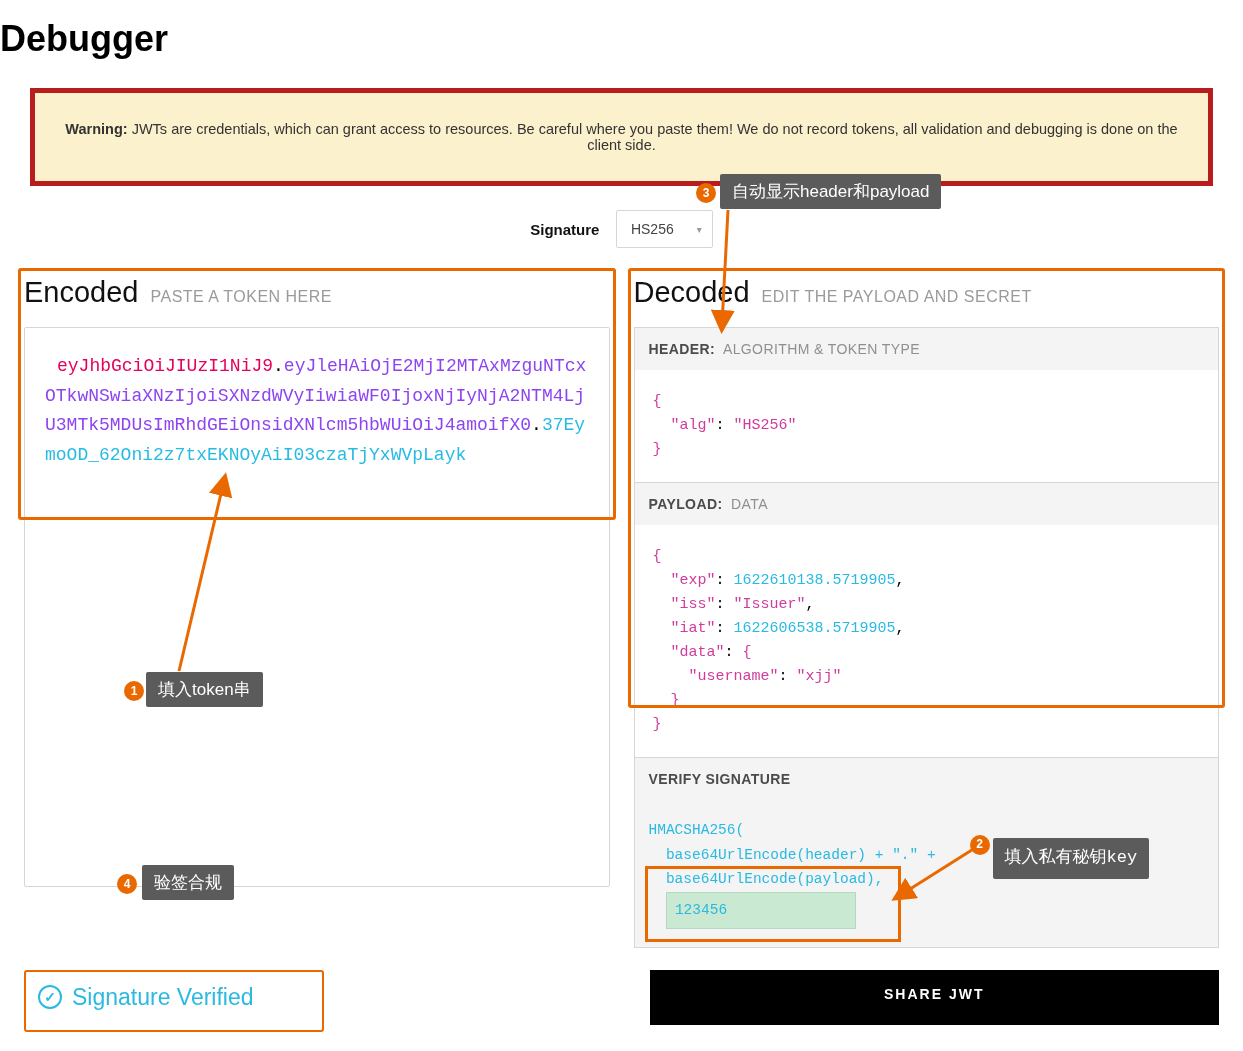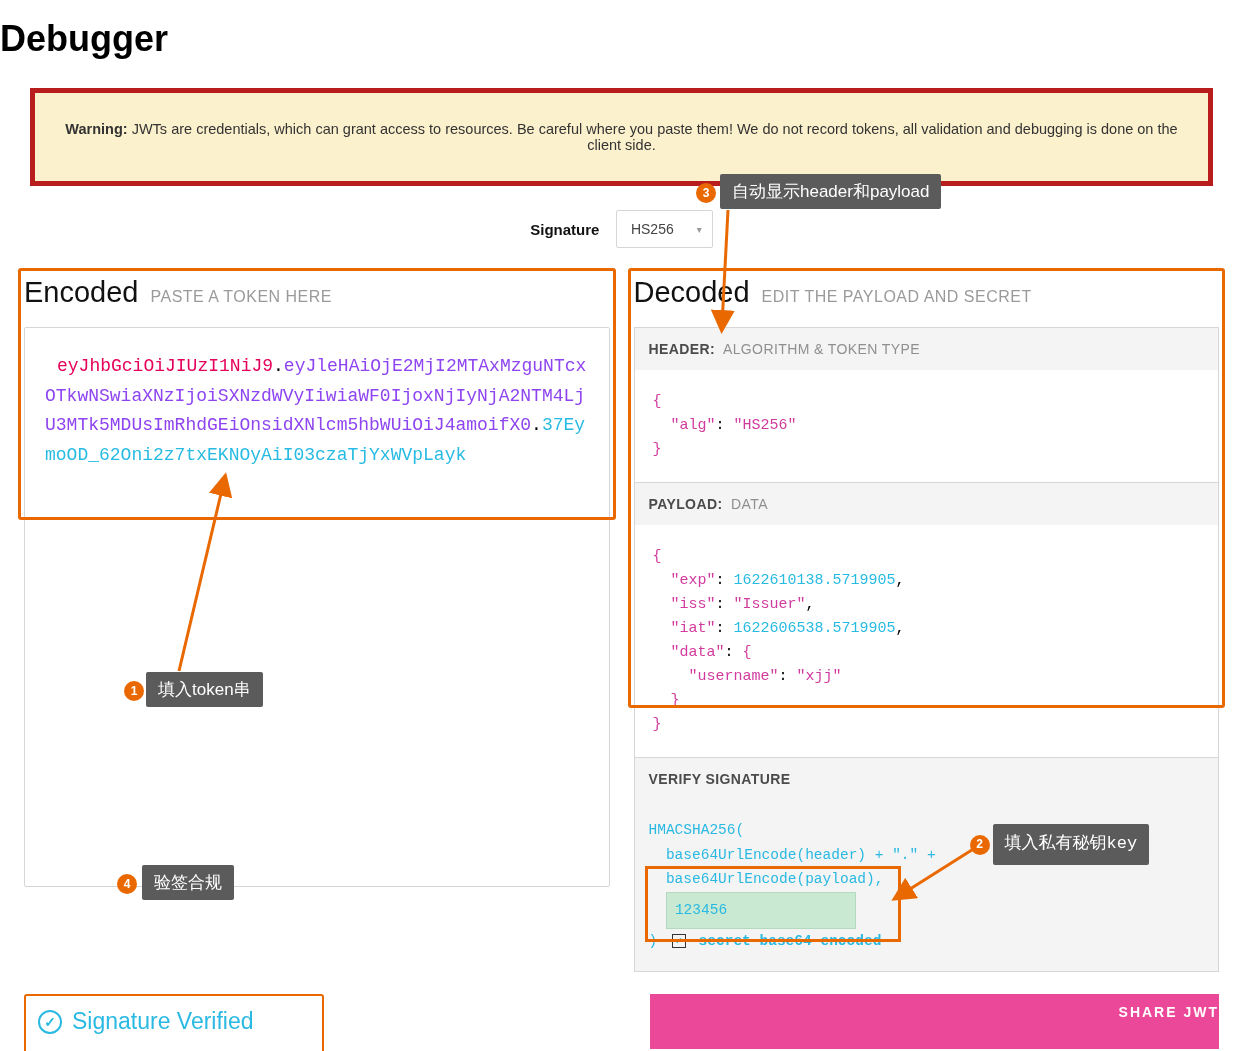--- a/index.html
+++ b/index.html
@@ -127,24 +127,24 @@
       display:flex;
       align-items:center;
       gap:10px;
       color:#29b9e2;
       font-size:23px;
       padding:14px 14px;
     }
     .sig-icon { width:24px; height:24px; border:2.5px solid #29b9e2; border-radius:50%; display:flex; align-items:center; justify-content:center; font-size:14px; font-weight:bold;}
     .share-btn {
       flex:1;
-      background:#ec4899;
+      background:#000000;
       color:#fff;
-      text-align:right;
-      padding:10px 0;
+      text-align:center;
+      padding:16px 0;
       font-size:14px;
       font-weight:700;
       letter-spacing:2px;
     }
     .annot {
       position:absolute;
       background:#5b5b5b;
       color:#fff;
       font-size:17px;
       padding:6px 12px;
@@ -260,24 +260,23 @@
     <div class="decoded-section">
       <div class="sec-label">
         <b>VERIFY SIGNATURE</b>
       </div>
       <div class="verify-body">
         <div class="secret-frame" style="left:10px; top:66px; width:256px; height:76px;"></div>
 <div class="json-line">HMACSHA256(</div>
 <div class="json-line">  base64UrlEncode(header) + "." +</div>
 <div class="json-line">  base64UrlEncode(payload),</div>
 <div class="json-line">  <span class="secret-input">123456</span></div>
-<div class="json-line"><span>) </span><span class="chk">✓</span> <b>secret base64 encoded</b></div>
 
         <span class="annot-num outside" style="left:335px; top:35px;">2</span>
-        <div class="annot" style="left:358px; top:24px;">
+        <div class="annot" style="left:358px; top:38px;">
           <span>填入私有秘钥key</span>
         </div>
         <svg class="arrow" style="left:258px; top:44px;" width="90" height="60">
           <defs>
               <marker id="ah2" markerWidth="8" markerHeight="8" refX="5" refY="4" orient="auto">
                 <path d="M0,0 L8,4 L0,8 Z" fill="#e96900"></path>
               </marker>
             </defs>
           <line x1="82" y1="4" x2="6" y2="52" stroke="#e96900" stroke-width="3" marker-end="url(#ah2)"></line>
         </svg>

